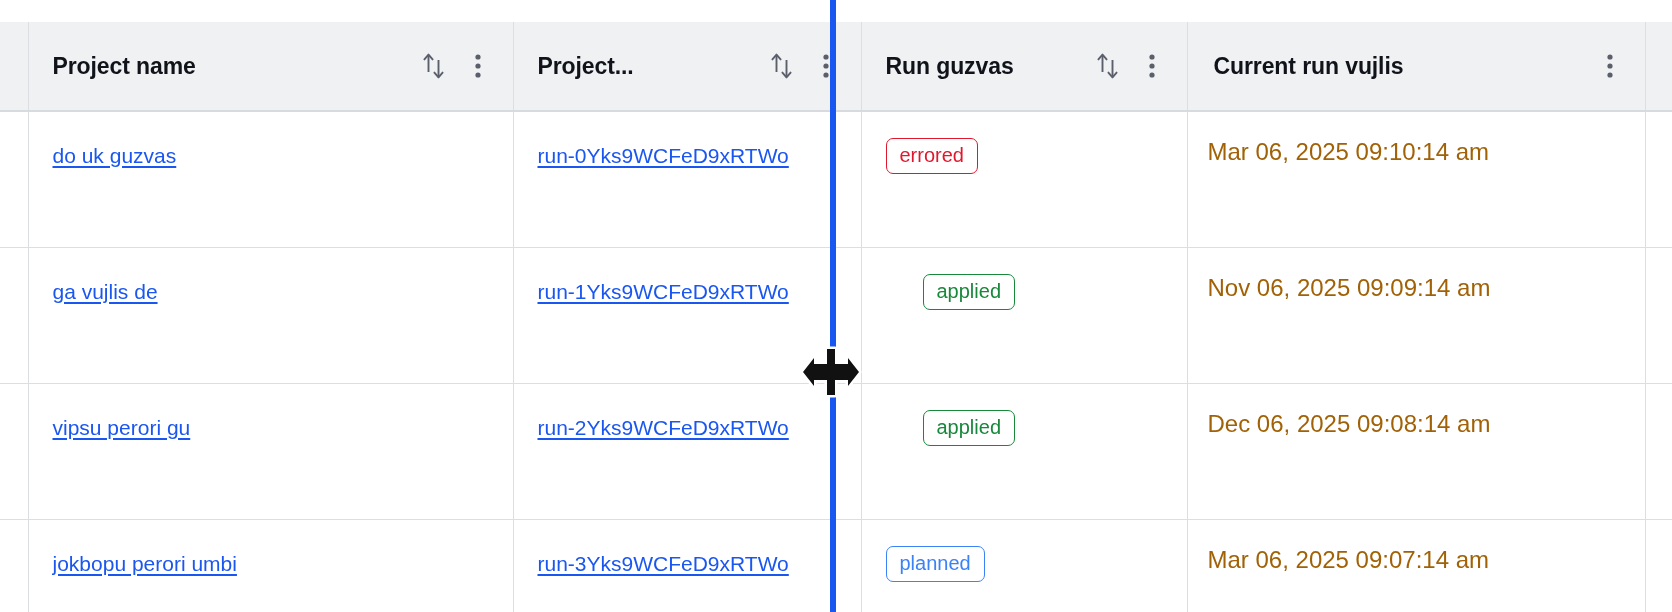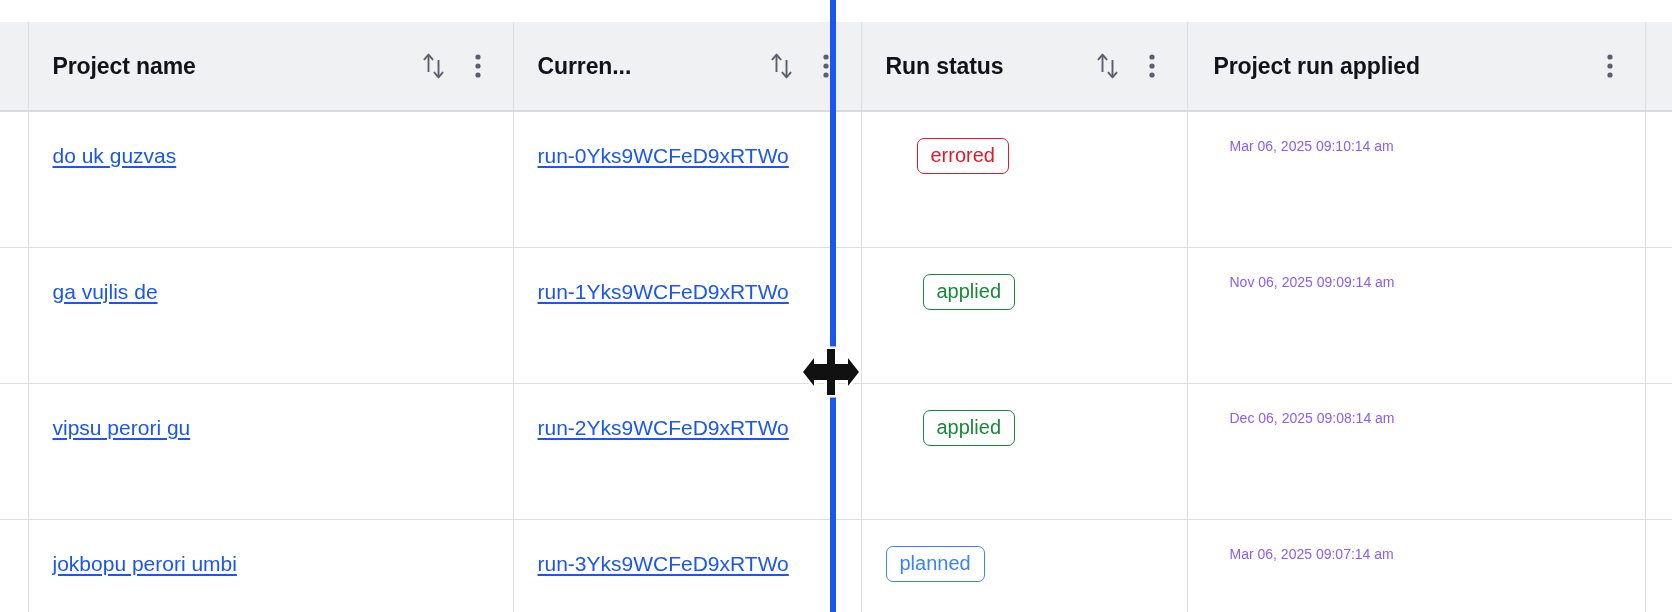--- a/index.html
+++ b/index.html
@@ -96,23 +96,23 @@
     vertical-align: top;
     height: 136px;
     box-sizing: border-box;
     background: #ffffff;
   }
   tbody td.td-select { padding: 0; }
   tbody td.td-extra  { border-right: none; }
 
   tbody td.td-applied {
     white-space: nowrap;
-    font-size: 14px;
-    color: #8b5cf6;
-    padding-left: 42px;
+    font-size: 24px;
+    color: #a16207;
+    padding-left: 20px;
   }
   tbody td.td-extra {
     font-size: 21px;
     color: #22262e;
     padding-left: 26px;
     overflow: hidden;
     white-space: nowrap;
   }
 
   a.cell-link {
@@ -129,21 +129,21 @@
   .badge {
     display: inline-block;
     border: 1.6px solid currentColor;
     border-radius: 7px;
     padding: 5px 13px 6px 13px;
     font-size: 20px;
     line-height: 1.15;
     background: #ffffff;
     white-space: nowrap;
   }
-  .badge.errored { color: #e0182d; margin-left: 31px; }
+  .badge.errored { color: #e0182d; }
   .badge.applied { color: #18883a; margin-left: 37px; }
   .badge.planned { color: #3b82f6; }
 
   
   .resize-guide {
     position: absolute;
     top: 0;
     left: 830px;
     width: 6px;
     height: 612px;
@@ -211,21 +211,21 @@
                   <circle cx="4" cy="5" r="2.6" fill="#5b5f6b"></circle>
                   <circle cx="4" cy="14" r="2.6" fill="#5b5f6b"></circle>
                   <circle cx="4" cy="23" r="2.6" fill="#5b5f6b"></circle>
                 </svg>
               </span>
             </div>
           </th>
 
           <th>
             <div class="th-inner">
-              <span class="th-label">Curren...</span>
+              <span class="th-label">Project...</span>
               <span class="th-spacer"></span>
               <span class="icon-btn sort">
                 <svg width="26" height="30" viewBox="0 0 26 30" fill="none" aria-hidden="true">
                   <path d="M7.5 4 L7.5 21" stroke="#5b5f6b" stroke-width="1.9"></path>
                   <path d="M3.4 8.4 L7.5 3.6 L11.6 8.4" stroke="#5b5f6b" stroke-width="1.9" fill="none" stroke-linecap="round" stroke-linejoin="round"></path>
                   <path d="M17.5 9 L17.5 26" stroke="#5b5f6b" stroke-width="1.9"></path>
                   <path d="M13.4 21.6 L17.5 26.4 L21.6 21.6" stroke="#5b5f6b" stroke-width="1.9" fill="none" stroke-linecap="round" stroke-linejoin="round"></path>
                 </svg>
               </span>
               <span class="icon-btn">
@@ -233,21 +233,21 @@
                   <circle cx="4" cy="5" r="2.6" fill="#5b5f6b"></circle>
                   <circle cx="4" cy="14" r="2.6" fill="#5b5f6b"></circle>
                   <circle cx="4" cy="23" r="2.6" fill="#5b5f6b"></circle>
                 </svg>
               </span>
             </div>
           </th>
 
           <th>
             <div class="th-inner">
-              <span class="th-label">Run status</span>
+              <span class="th-label">Run guzvas</span>
               <span class="th-spacer"></span>
               <span class="icon-btn sort">
                 <svg width="26" height="30" viewBox="0 0 26 30" fill="none" aria-hidden="true">
                   <path d="M7.5 4 L7.5 21" stroke="#5b5f6b" stroke-width="1.9"></path>
                   <path d="M3.4 8.4 L7.5 3.6 L11.6 8.4" stroke="#5b5f6b" stroke-width="1.9" fill="none" stroke-linecap="round" stroke-linejoin="round"></path>
                   <path d="M17.5 9 L17.5 26" stroke="#5b5f6b" stroke-width="1.9"></path>
                   <path d="M13.4 21.6 L17.5 26.4 L21.6 21.6" stroke="#5b5f6b" stroke-width="1.9" fill="none" stroke-linecap="round" stroke-linejoin="round"></path>
                 </svg>
               </span>
               <span class="icon-btn">
@@ -255,21 +255,21 @@
                   <circle cx="4" cy="5" r="2.6" fill="#5b5f6b"></circle>
                   <circle cx="4" cy="14" r="2.6" fill="#5b5f6b"></circle>
                   <circle cx="4" cy="23" r="2.6" fill="#5b5f6b"></circle>
                 </svg>
               </span>
             </div>
           </th>
 
           <th>
             <div class="th-inner" style="padding-left:26px">
-              <span class="th-label">Project run applied</span>
+              <span class="th-label">Current run vujlis</span>
               <span class="th-spacer"></span>
               <span class="icon-btn">
                 <svg width="8" height="28" viewBox="0 0 8 28" aria-hidden="true">
                   <circle cx="4" cy="5" r="2.6" fill="#5b5f6b"></circle>
                   <circle cx="4" cy="14" r="2.6" fill="#5b5f6b"></circle>
                   <circle cx="4" cy="23" r="2.6" fill="#5b5f6b"></circle>
                 </svg>
               </span>
             </div>
           </th>

